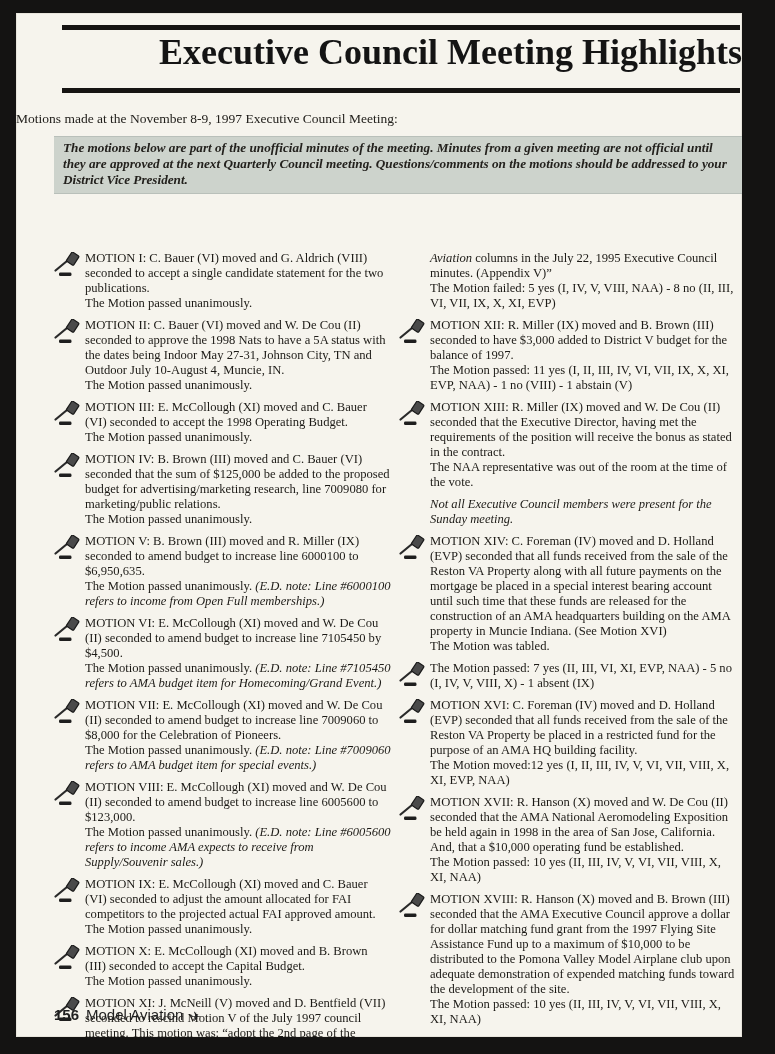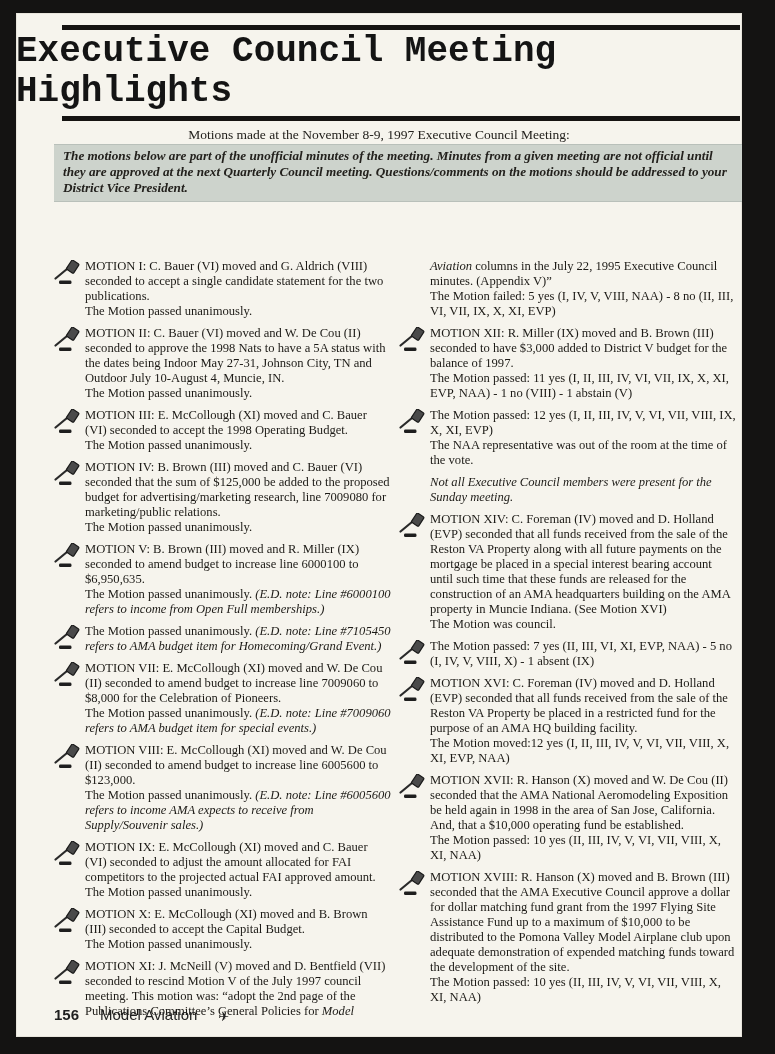--- a/index.html
+++ b/index.html
@@ -8,49 +8,49 @@
     background:#141312; overflow:hidden;
     font-family:"Liberation Serif", serif;
   }
   .page {
     position:absolute; left:16px; top:13px; width:726px; height:1024px;
     background:#f6f4ed; overflow:hidden;
     box-shadow:inset 0 0 0 1px #e8e5dc;
   }
   .rule { height:5px; background:#161412; margin-left:46px; margin-right:2px; }
   .page-title {
-    font-family:Liberation Mono, monospace; font-weight:bold;
-    font-size:36px; line-height:40px; text-align:left; color:#141414;
-    margin:2px 0 4px 0; letter-spacing:0px;
+    font-family:Liberation Serif, serif; font-weight:bold;
+    font-size:36px; line-height:40px; text-align:right; color:#141414;
+    margin:2px 0 16px 0; letter-spacing:0px;
   }
   .header { padding-top:12px; }
   .subtitle {
-    text-align:center; font-size:13.5px; color:#22201c; margin-top:6px;
+    font-size:13.5px; color:#22201c; margin-top:18px;
   }
   .notice {
-    margin:1px 0 0 38px; background:#cdd3cc;
+    margin:9px 0 0 38px; background:#cdd3cc;
     border-top:1px solid #b9c0ba; border-bottom:1px solid #b9c0ba;
     padding:3px 5px 5px 9px;
     font-style:italic; font-weight:bold; font-size:13.2px; line-height:16px;
     color:#23211d;
   }
   .columns { display:flex; gap:8px; margin:17px 0 0 38px; }
   .col { width:337px; flex:none;margin-top:40px; }
   .entry { display:flex; margin-bottom:7px; }
   .gutter { width:31px; flex:none; padding-top:1px; }
   .gutter svg { display:block; }
   .entry-text {
     flex:1; font-size:12.6px; line-height:15px; color:#1c1a16;
   }
   .para { margin:0; }
   .italic { font-style:italic;text-align:right; }
   .footer {
     position:absolute; left:38px; bottom:14px;
     font-family:"Liberation Sans", sans-serif; font-size:15px; color:#1f1f1f;
-    display:flex; align-items:flex-end; gap:21px;
+    display:flex; align-items:flex-end; gap:7px;
   }
   .footer .num { font-weight:bold; }
   .plane { font-family:"DejaVu Sans", sans-serif; font-size:13px; position:relative; top:1px; }
 </style>
 </head>
 <body>
 
 <div class="scan">
   <div class="page">
 
@@ -150,20 +150,21 @@
     <span class="gutter">
       <svg width="27" height="25" viewBox="0 0 27 25" aria-hidden="true">
         <line x1="1.5" y1="18.5" x2="16" y2="6.5" stroke="#2a2a2a" stroke-width="2.2" stroke-linecap="round"></line>
         <g transform="rotate(33 18.5 6.5)">
           <rect x="14.5" y="1" width="8.5" height="11" rx="1.2" fill="#4a4a4a" stroke="#191919" stroke-width="1.2"></rect>
         </g>
         <rect x="5" y="20.5" width="12.5" height="3.6" rx="1.4" fill="#1e1e1e"></rect>
       </svg>
     </span>
     <div class="entry-text">
+              <div class="para"><span class="">MOTION VI: E. McCollough (XI) moved and W. De Cou (II) seconded to amend budget to increase line 7105450 by $4,500.</span></div>
               <div class="para"><span class="">The Motion passed unanimously. </span><span class="italic">(E.D. note: Line #7105450 refers to AMA budget item for Homecoming/Grand Event.)</span></div>
             </div>
   </div>
 
   <div class="entry">
     <span class="gutter">
       <svg width="27" height="25" viewBox="0 0 27 25" aria-hidden="true">
         <line x1="1.5" y1="18.5" x2="16" y2="6.5" stroke="#2a2a2a" stroke-width="2.2" stroke-linecap="round"></line>
         <g transform="rotate(33 18.5 6.5)">
           <rect x="14.5" y="1" width="8.5" height="11" rx="1.2" fill="#4a4a4a" stroke="#191919" stroke-width="1.2"></rect>
@@ -277,21 +278,21 @@
     <span class="gutter">
       <svg width="27" height="25" viewBox="0 0 27 25" aria-hidden="true">
         <line x1="1.5" y1="18.5" x2="16" y2="6.5" stroke="#2a2a2a" stroke-width="2.2" stroke-linecap="round"></line>
         <g transform="rotate(33 18.5 6.5)">
           <rect x="14.5" y="1" width="8.5" height="11" rx="1.2" fill="#4a4a4a" stroke="#191919" stroke-width="1.2"></rect>
         </g>
         <rect x="5" y="20.5" width="12.5" height="3.6" rx="1.4" fill="#1e1e1e"></rect>
       </svg>
     </span>
     <div class="entry-text">
-              <div class="para"><span class="">The Motion passed: 12 yes (I, II, III, IV, V, VI, VII, VIII, IX, X, XI, EVP)</span></div>
+              <div class="para"><span class="">MOTION XIII: R. Miller (IX) moved and W. De Cou (II) seconded that the Executive Director, having met the requirements of the position will receive the bonus as stated in the contract.</span></div>
               <div class="para"><span class="">The NAA representative was out of the room at the time of the vote.</span></div>
             </div>
   </div>
 
   <div class="entry">
     <span class="gutter">
       <svg width="27" height="25" viewBox="0 0 27 25" aria-hidden="true" style="visibility: hidden;">
         <line x1="1.5" y1="18.5" x2="16" y2="6.5" stroke="#2a2a2a" stroke-width="2.2" stroke-linecap="round"></line>
         <g transform="rotate(33 18.5 6.5)">
           <rect x="14.5" y="1" width="8.5" height="11" rx="1.2" fill="#4a4a4a" stroke="#191919" stroke-width="1.2"></rect>
@@ -309,21 +310,21 @@
       <svg width="27" height="25" viewBox="0 0 27 25" aria-hidden="true">
         <line x1="1.5" y1="18.5" x2="16" y2="6.5" stroke="#2a2a2a" stroke-width="2.2" stroke-linecap="round"></line>
         <g transform="rotate(33 18.5 6.5)">
           <rect x="14.5" y="1" width="8.5" height="11" rx="1.2" fill="#4a4a4a" stroke="#191919" stroke-width="1.2"></rect>
         </g>
         <rect x="5" y="20.5" width="12.5" height="3.6" rx="1.4" fill="#1e1e1e"></rect>
       </svg>
     </span>
     <div class="entry-text">
               <div class="para"><span class="">MOTION XIV: C. Foreman (IV) moved and D. Holland (EVP) seconded that all funds received from the sale of the Reston VA Property along with all future payments on the mortgage be placed in a special interest bearing account until such time that these funds are released for the construction of an AMA headquarters building on the AMA property in Muncie Indiana. (See Motion XVI)</span></div>
-              <div class="para"><span class="">The Motion was council.</span></div>
+              <div class="para"><span class="">The Motion was tabled.</span></div>
             </div>
   </div>
 
   <div class="entry">
     <span class="gutter">
       <svg width="27" height="25" viewBox="0 0 27 25" aria-hidden="true">
         <line x1="1.5" y1="18.5" x2="16" y2="6.5" stroke="#2a2a2a" stroke-width="2.2" stroke-linecap="round"></line>
         <g transform="rotate(33 18.5 6.5)">
           <rect x="14.5" y="1" width="8.5" height="11" rx="1.2" fill="#4a4a4a" stroke="#191919" stroke-width="1.2"></rect>
         </g>

